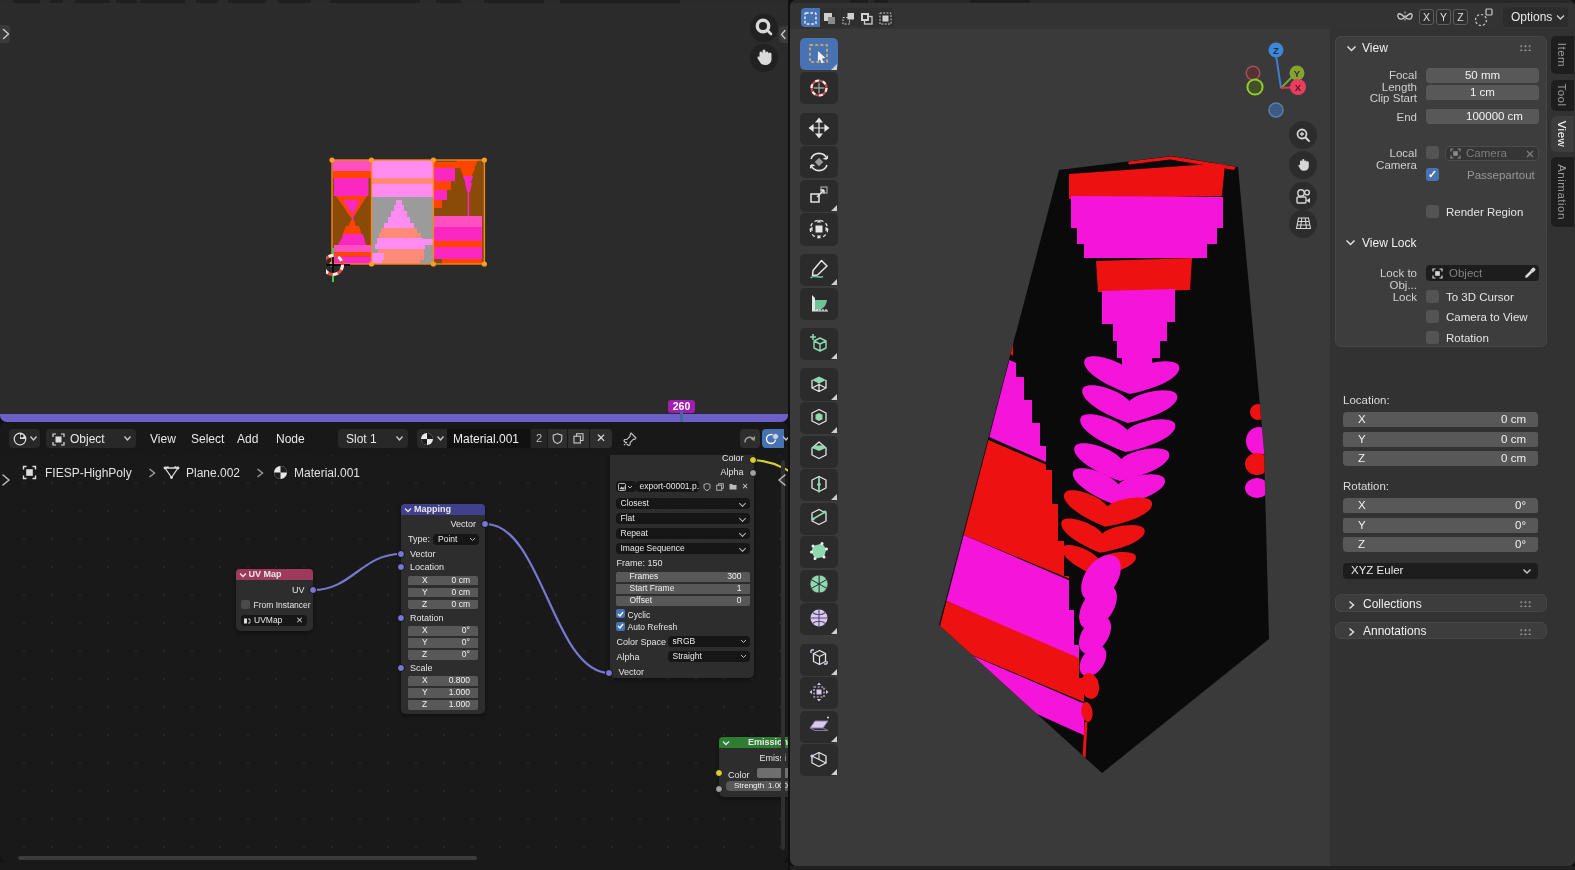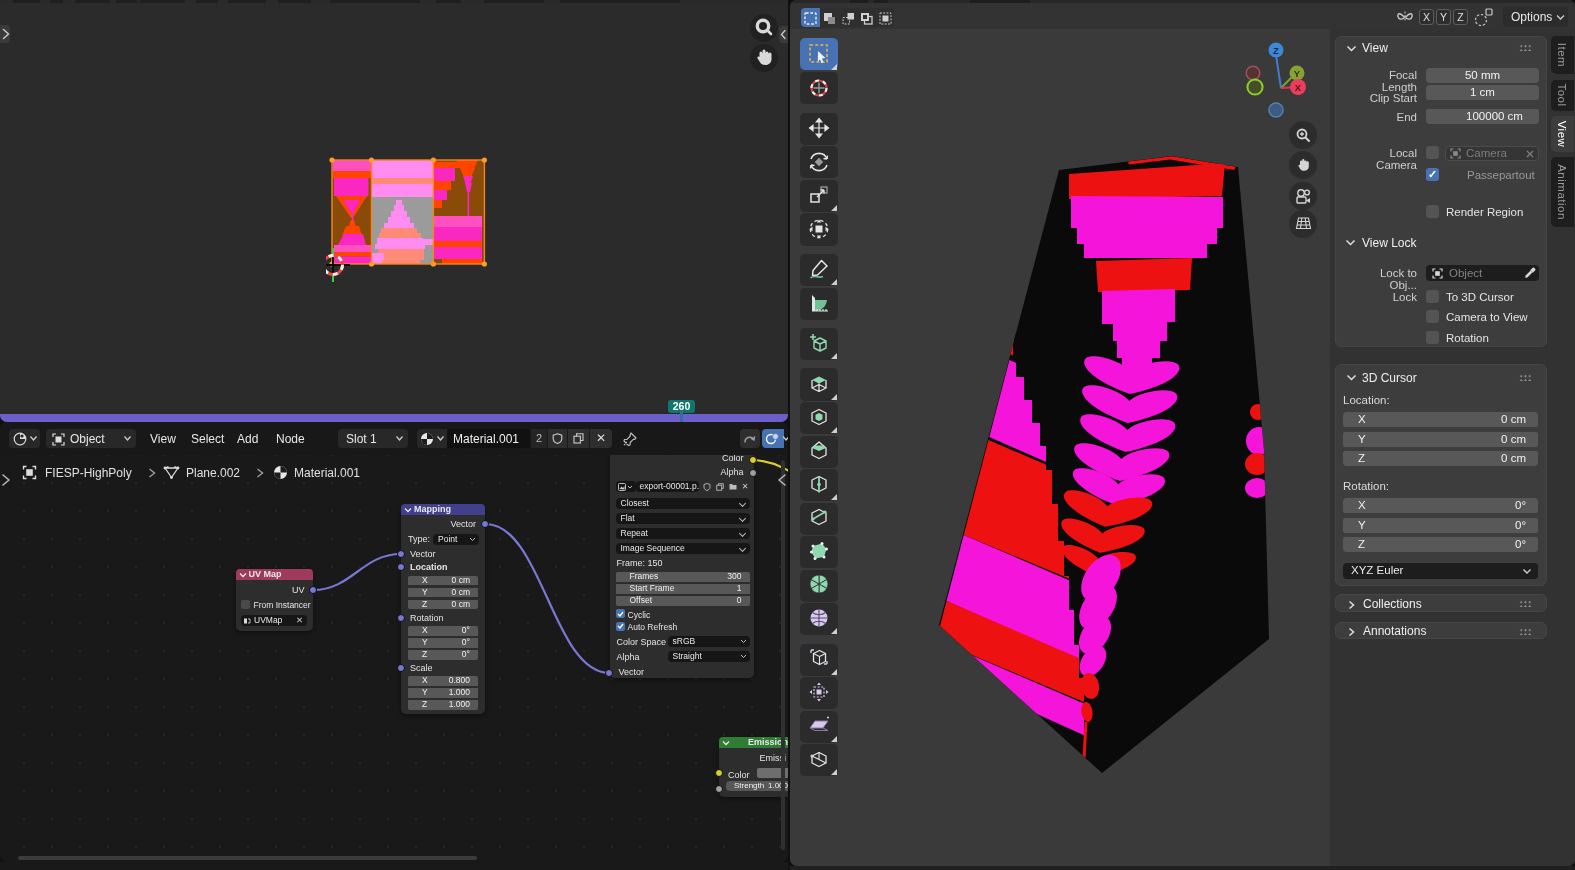--- a/index.html
+++ b/index.html
@@ -185,21 +185,21 @@
         <line x1="-17" y1="0" x2="17" y2="0" stroke="#0a0a0a" stroke-width="1.8"></line>
         <line x1="0" y1="-17" x2="0" y2="17" stroke="#0a0a0a" stroke-width="1.8"></line>
         <line x1="0" y1="-17" x2="0" y2="-11" stroke="#49e04b" stroke-width="1.8"></line>
         <line x1="0" y1="11" x2="0" y2="17" stroke="#49e04b" stroke-width="1.8"></line>
         <circle cx="0" cy="0" r="9.5" fill="none" stroke="#e84a3f" stroke-width="3"></circle>
         <circle cx="0" cy="0" r="9.5" fill="none" stroke="#f0f0f0" stroke-width="3" stroke-dasharray="5 5"></circle>
       </g>
     </g>
   </svg>
 
-  <div class="abs" style="left:668px;top:400px;width:27px;height:13px;background:#0f766e;border-radius:3px;color:#fff;font-size:10.5px;font-weight:bold;text-align:center;line-height:13px;">260</div>
+  <div class="abs" style="left:668px;top:400px;width:27px;height:13px;background:#a21caf;border-radius:3px;color:#fff;font-size:10.5px;font-weight:bold;text-align:center;line-height:13px;">260</div>
   <div class="abs" style="left:0px;top:414px;width:788px;height:8px;background:#6c5fc8;"></div>
   <div class="abs" style="left:680px;top:411px;width:3px;height:11px;background:#3d6a9e;"></div>
 </div>
 <div class="abs" id="nodeed">
   <div class="abs" id="nodecanvas"></div>
 
   <svg class="abs" style="left:0;top:0;width:788px;height:440px;" viewBox="0 422 788 440">
     <path d="M313 590 C 352 590, 362 554, 401 554" fill="none" stroke="#7878d2" stroke-width="2.2"></path>
     <path d="M485.5 524 C 542 524, 553 673, 609.5 673" fill="none" stroke="#7878d2" stroke-width="2.2"></path>
     <path d="M753 460 C 775 461, 790 470, 820 492" fill="none" stroke="#d8ce34" stroke-width="2.2"></path>
@@ -233,21 +233,21 @@
         </svg>
     <div class="abs" style="right:9px;top:15.5px;font-size:9px;">Vector</div>
     <div class="abs" style="left:7px;top:30.5px;font-size:9px;">Type:</div>
     <div class="darkfield" style="left:32px;top:30px;width:46px;height:11px;background:#161616;font-size:8.5px;">
       <span style="margin-left:5px;line-height:11px;display:inline-block;">Point</span>
       <svg class="abs" style="right:3px;top:3px;" width="7" height="5">
             <path d="M1 1 L3.5 3.5 L6 1" stroke="#bbb" stroke-width="1" fill="none"></path>
           </svg>
     </div>
     <div class="abs" style="left:9px;top:45.5px;font-size:9px;">Vector</div>
-    <div class="abs" style="left:9px;top:58.5px;font-size:9px;font-weight:bold;">Location</div>
+    <div class="abs" style="left:9px;top:58.5px;font-size:9px;">Location</div>
     <div class="field nf" style="left:7px;top:72px;width:70px;height:9.5px;border-radius:2px 2px 0 0;"><span class="na">X</span><span class="nb">0 cm</span></div>
     <div class="field nf" style="left:7px;top:84px;width:70px;height:9.5px;border-radius:0;"><span class="na">Y</span><span class="nb">0 cm</span></div>
     <div class="field nf" style="left:7px;top:96px;width:70px;height:9.5px;border-radius:0 0 2px 2px;"><span class="na">Z</span><span class="nb">0 cm</span></div>
     <div class="abs" style="left:9px;top:109.5px;font-size:9px;">Rotation</div>
     <div class="field nf" style="left:7px;top:122.5px;width:70px;height:9.5px;border-radius:2px 2px 0 0;"><span class="na">X</span><span class="nb">0°</span></div>
     <div class="field nf" style="left:7px;top:134.5px;width:70px;height:9.5px;border-radius:0;"><span class="na">Y</span><span class="nb">0°</span></div>
     <div class="field nf" style="left:7px;top:146.5px;width:70px;height:9.5px;border-radius:0 0 2px 2px;"><span class="na">Z</span><span class="nb">0°</span></div>
     <div class="abs" style="left:9px;top:159.5px;font-size:9px;">Scale</div>
     <div class="field nf" style="left:7px;top:172.5px;width:70px;height:9.5px;border-radius:2px 2px 0 0;"><span class="na">X</span><span class="nb">0.800</span></div>
     <div class="field nf" style="left:7px;top:184.5px;width:70px;height:9.5px;border-radius:0;"><span class="na">Y</span><span class="nb">1.000</span></div>
@@ -809,27 +809,20 @@
       <path d="M6.6 3.6 L8.4 5.4 L3.4 10.4 L1.2 10.8 L1.6 8.6 z" fill="#d8d8d8"></path>
     </svg>
   <div class="lbl" style="left:545px;top:290.5px;width:82px;text-align:right;">Lock</div>
   <div class="cb" style="left:636px;top:289.5px;"></div>
   <div class="abs" style="left:656px;top:290.5px;font-size:11.5px;color:#e4e4e4;">To 3D Cursor</div>
   <div class="cb" style="left:636px;top:310px;"></div>
   <div class="abs" style="left:656px;top:311px;font-size:11.5px;color:#e4e4e4;">Camera to View</div>
   <div class="cb" style="left:636px;top:330.5px;"></div>
   <div class="abs" style="left:656px;top:331.5px;font-size:11.5px;color:#e4e4e4;">Rotation</div>
 
-  <div class="panel" style="left:545px;top:364px;width:212px;height:222px;">
-    <svg class="abs" style="left:10px;top:8px;" width="11" height="9">
-        <path d="M1.5 2.5 L5.5 6.5 L9.5 2.5" stroke="#e0e0e0" stroke-width="1.5" fill="none"></path>
-      </svg>
-    <div class="abs" style="left:26px;top:5.5px;font-size:12px;color:#efefef;">3D Cursor</div>
-    <div class="abs grip" style="right:14px;top:9px;"></div>
-  </div>
   <div class="abs" style="left:553px;top:394px;font-size:11.5px;color:#dadada;">Location:</div>
   <div class="field" style="left:553px;top:412px;width:195px;height:15px;border-radius:4px 4px 2px 2px;"><span class="fl">X</span><span class="fr">0 cm</span></div>
   <div class="field" style="left:553px;top:431.5px;width:195px;height:15px;border-radius:2px;"><span class="fl">Y</span><span class="fr">0 cm</span></div>
   <div class="field" style="left:553px;top:451px;width:195px;height:15px;border-radius:2px 2px 4px 4px;"><span class="fl">Z</span><span class="fr">0 cm</span></div>
   <div class="abs" style="left:553px;top:479.5px;font-size:11.5px;color:#dadada;">Rotation:</div>
   <div class="field" style="left:553px;top:498px;width:195px;height:15px;border-radius:4px 4px 2px 2px;"><span class="fl">X</span><span class="fr">0°</span></div>
   <div class="field" style="left:553px;top:517.5px;width:195px;height:15px;border-radius:2px;"><span class="fl">Y</span><span class="fr">0°</span></div>
   <div class="field" style="left:553px;top:537px;width:195px;height:15px;border-radius:2px 2px 4px 4px;"><span class="fl">Z</span><span class="fr">0°</span></div>
   <div class="darkfield" style="left:553px;top:563px;width:195px;height:15.5px;">
     <span style="margin-left:8px;line-height:15.5px;display:inline-block;">XYZ Euler</span>

